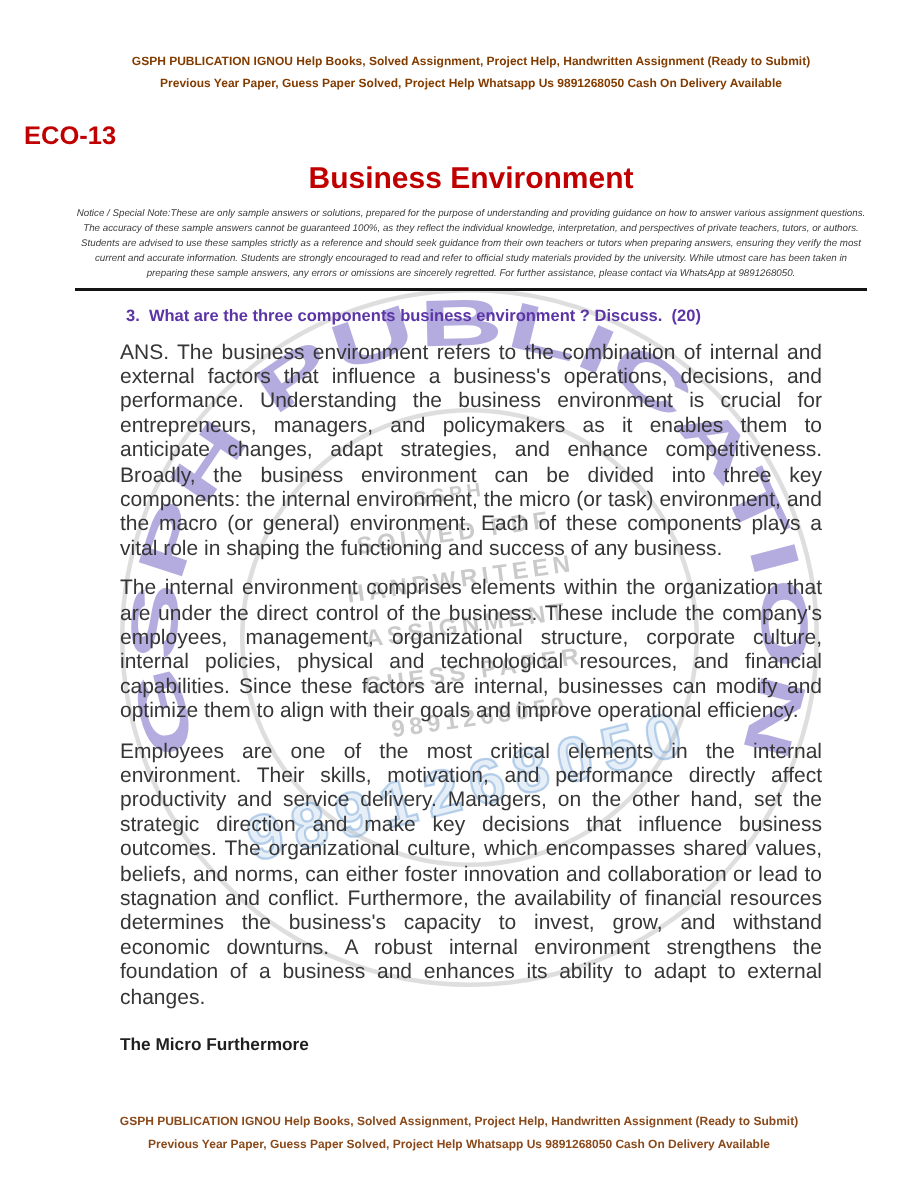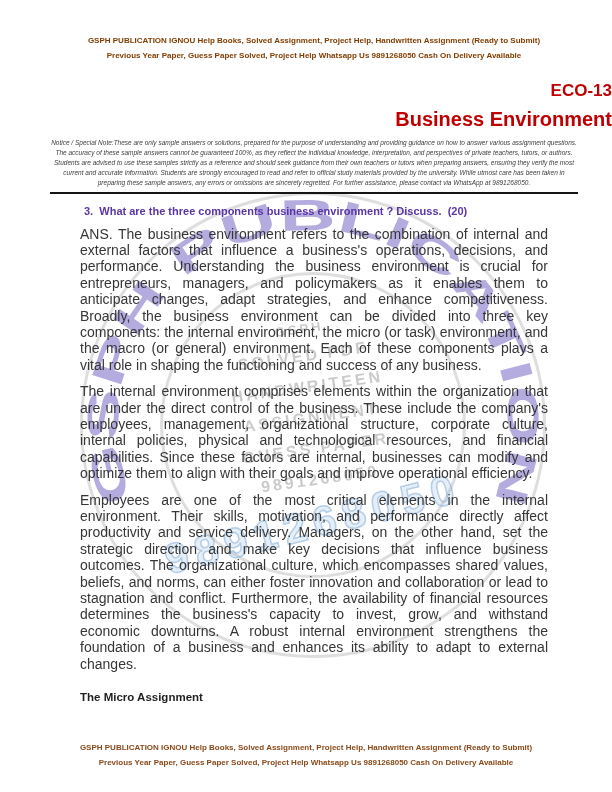--- a/index.html
+++ b/index.html
@@ -29,22 +29,22 @@
   .wm-stack .s-line{font-size:16px;line-height:31px;}
   .wm-number{
     position:absolute;left:158px;top:500px;width:310px;text-align:center;
     transform:rotate(-14deg);font-size:42px;font-weight:bold;letter-spacing:7px;
     color:rgba(140,180,225,0.22);-webkit-text-stroke:1.5px rgba(120,165,215,0.50);
   }
 
   
   .doc-header{padding-top:34px;text-align:center;color:#833C00;font-weight:bold;
     font-size:8px;line-height:14.5px;}
-  .course-code{margin-top:18px;text-align:right;color:#C00000;font-weight:bold;font-size:17px;}
-  .subject-title{margin-top:7px;text-align:right;color:#C00000;font-weight:bold;font-size:20px;}
+  .course-code{margin-top:18px;text-align:left;color:#C00000;font-weight:bold;font-size:17px;}
+  .subject-title{margin-top:7px;text-align:center;color:#C00000;font-weight:bold;font-size:20px;}
   .notice{margin:7px 34px 0;text-align:center;font-style:italic;font-size:6.5px;
     line-height:9.9px;color:#3d3d3d;}
   .rule{margin:4px 34px 0;border-top:2px solid #141414;height:0;}
   .question{margin:11px 64px 0 68px;color:#5B34A6;font-weight:bold;font-size:11px;
     white-space:pre-wrap;}
   .para{margin:10px 64px 0;font-size:14px;line-height:16.4px;text-align:justify;
     color:#363636;}
   .para.first{margin-top:9px;}
   .h2{margin:19px 64px 0;font-size:11.5px;font-weight:bold;color:#1f1f1f;}
   .doc-footer{position:absolute;left:0;right:0;top:741px;text-align:center;
@@ -90,21 +90,21 @@
     <div class="notice">Notice / Special Note:These are only sample answers or solutions, prepared for the purpose of understanding and providing guidance on how to answer various assignment questions. The accuracy of these sample answers cannot be guaranteed 100%, as they reflect the individual knowledge, interpretation, and perspectives of private teachers, tutors, or authors. Students are advised to use these samples strictly as a reference and should seek guidance from their own teachers or tutors when preparing answers, ensuring they verify the most current and accurate information. Students are strongly encouraged to read and refer to official study materials provided by the university. While utmost care has been taken in preparing these sample answers, any errors or omissions are sincerely regretted. For further assistance, please contact via WhatsApp at 9891268050.</div>
     <div class="rule"></div>
 
     <div class="question">3.  What are the three components business environment ? Discuss.  (20)</div>
 
     <div class="para first">ANS. The business environment refers to the combination of internal and external factors that influence a business's operations, decisions, and performance. Understanding the business environment is crucial for entrepreneurs, managers, and policymakers as it enables them to anticipate changes, adapt strategies, and enhance competitiveness. Broadly, the business environment can be divided into three key components: the internal environment, the micro (or task) environment, and the macro (or general) environment. Each of these components plays a vital role in shaping the functioning and success of any business.</div>
 
     <div class="para">The internal environment comprises elements within the organization that are under the direct control of the business. These include the company's employees, management, organizational structure, corporate culture, internal policies, physical and technological resources, and financial capabilities. Since these factors are internal, businesses can modify and optimize them to align with their goals and improve operational efficiency.</div>
     <div class="para">Employees are one of the most critical elements in the internal environment. Their skills, motivation, and performance directly affect productivity and service delivery. Managers, on the other hand, set the strategic direction and make key decisions that influence business outcomes. The organizational culture, which encompasses shared values, beliefs, and norms, can either foster innovation and collaboration or lead to stagnation and conflict. Furthermore, the availability of financial resources determines the business's capacity to invest, grow, and withstand economic downturns. A robust internal environment strengthens the foundation of a business and enhances its ability to adapt to external changes.</div>
 
-    <div class="h2">The Micro Assignment</div>
+    <div class="h2">The Micro Furthermore</div>
 
     <div class="doc-footer">
       <div>GSPH PUBLICATION IGNOU Help Books, Solved Assignment, Project Help, Handwritten Assignment (Ready to Submit)</div>
       <div>Previous Year Paper, Guess Paper Solved, Project Help Whatsapp Us 9891268050 Cash On Delivery Available</div>
     </div>
 
   </div>
 </div>
 
 </body></html>

